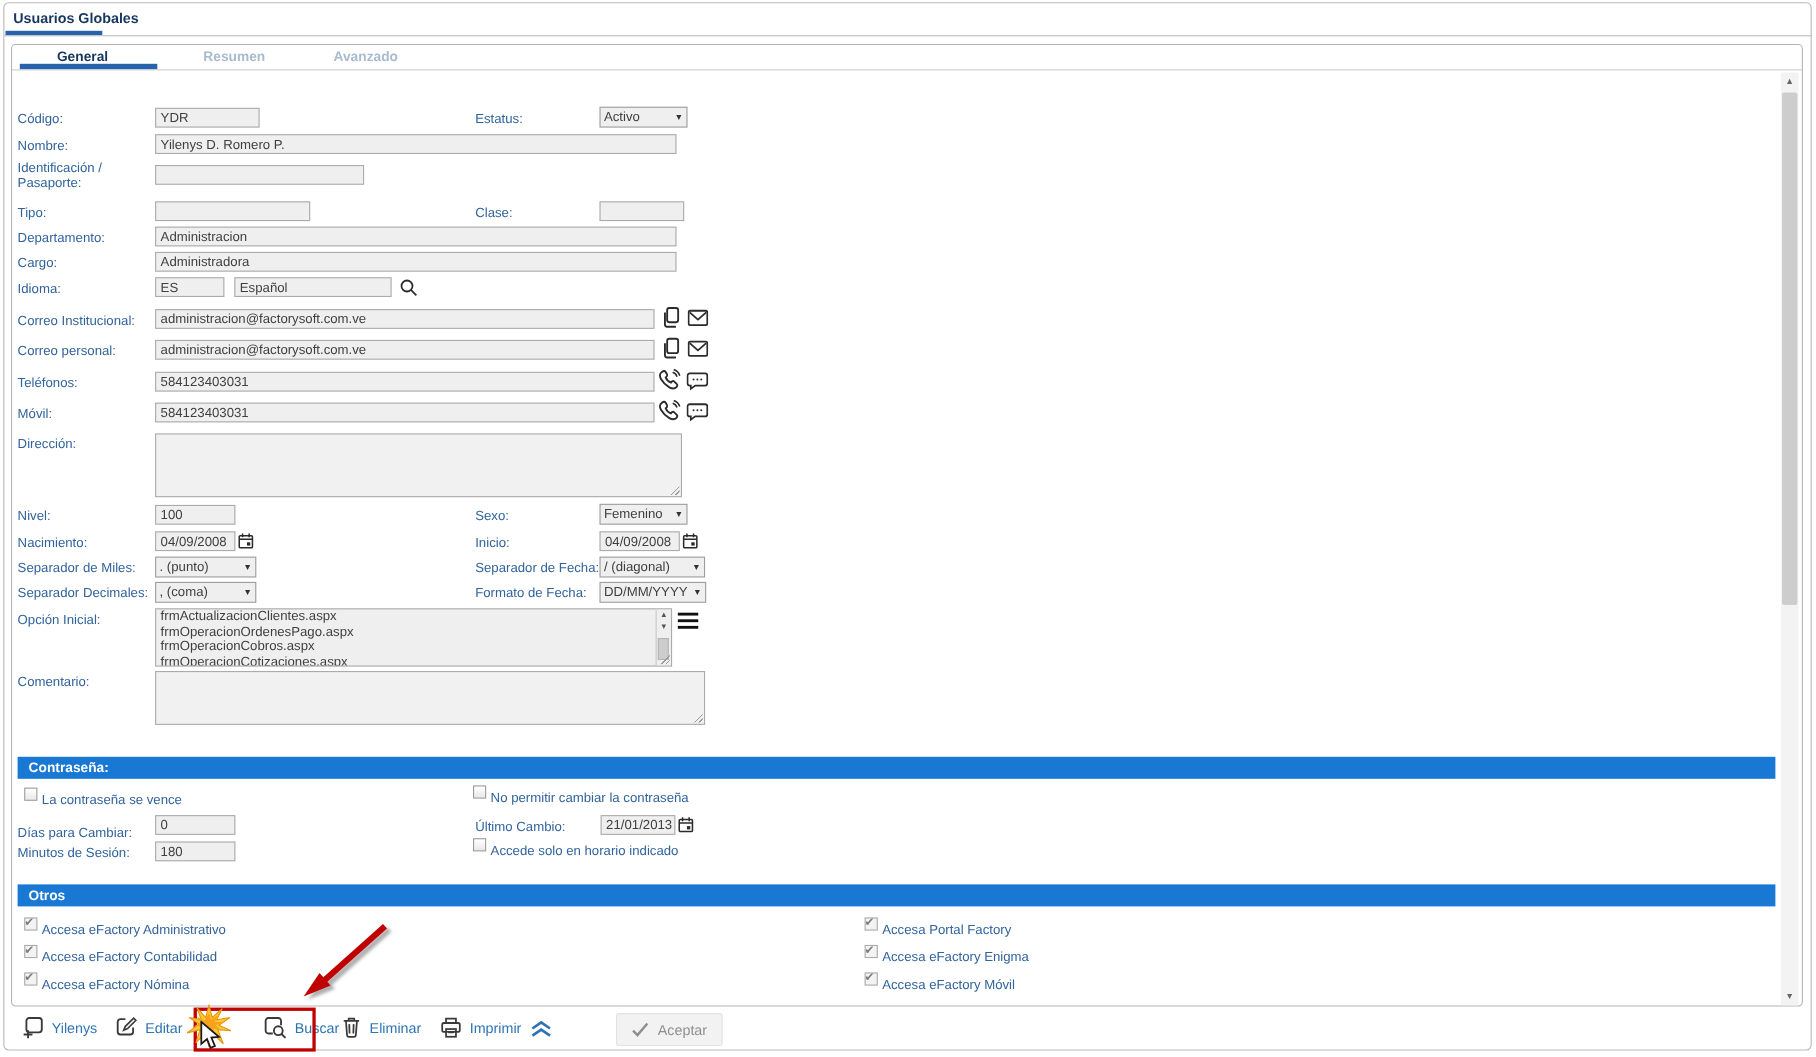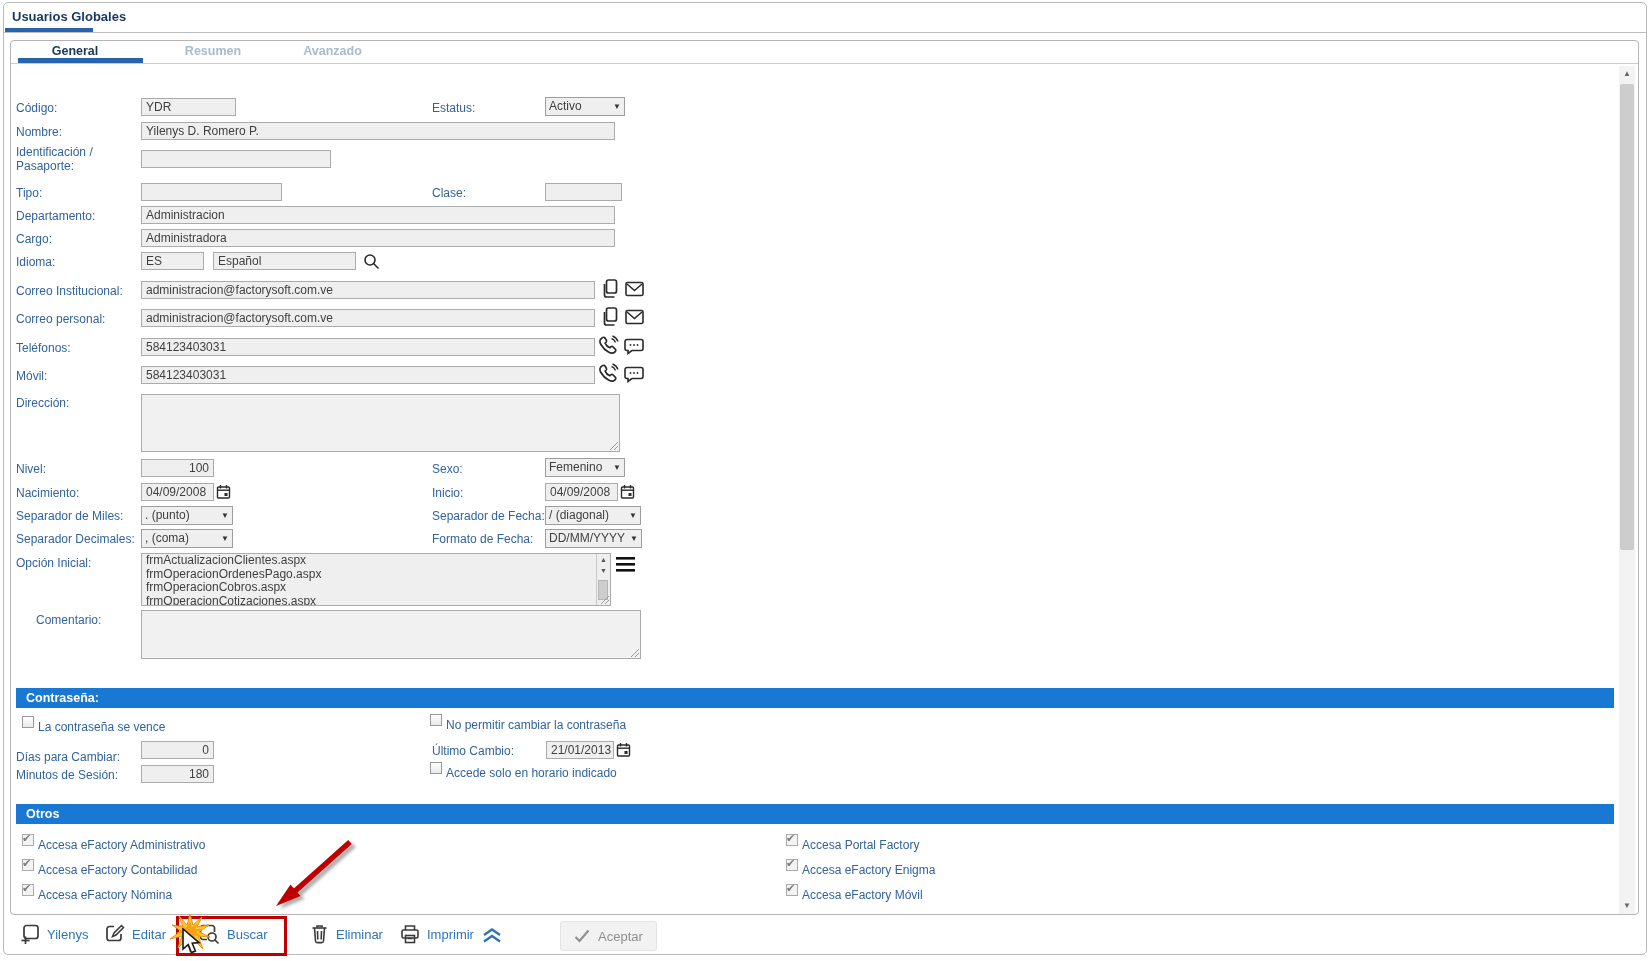--- a/index.html
+++ b/index.html
@@ -11,21 +11,21 @@
   .panel{position:absolute;left:10px;top:40px;width:1629px;height:875px;border:1px solid #b4b4b4;border-radius:4px;background:#fff;box-sizing:border-box;}
   .tabstrip-line{position:absolute;left:11px;top:63px;width:1627px;border-top:1px solid #cccccc;}
   .tab{position:absolute;top:44px;height:16px;font-size:12.5px;font-weight:bold;text-align:center;cursor:pointer;}
   .tab.active{color:#17365D;}
   .tab.inactive{color:#A8BBCF;}
   .tab-underline{position:absolute;left:18px;top:58px;width:125px;height:5px;background:#2763AC;}
   .sectionbar{position:absolute;left:16px;width:1598px;height:20px;background:#1878D4;color:#fff;font-weight:bold;font-size:12.5px;line-height:20px;padding-left:10px;box-sizing:border-box;}
   .lbl{position:absolute;color:#31639C;font-size:12px;white-space:nowrap;line-height:14px;}
   .lbl.wrap{white-space:normal;width:118px;}
   .fld{position:absolute;height:18px;background:#EFEFEF;border:1px solid #ABABAB;box-sizing:border-box;font-size:12px;color:#3F3F3F;line-height:16px;padding:0 4px;overflow:hidden;white-space:nowrap;}
-  .fld.num{text-align:right;}
+  .fld.num{text-align:left;}
   .sel{position:absolute;height:19px;background:#EFEFEF;border:1px solid #9e9e9e;box-sizing:border-box;font-size:12px;color:#3F3F3F;line-height:17px;padding:0 3px;display:flex;justify-content:space-between;align-items:center;white-space:nowrap;}
   .caret{font-size:8px;color:#333;margin-left:4px;}
   .ta{position:absolute;background:#F1F1F1;border:1px solid #ABABAB;box-sizing:border-box;}
   .grip{position:absolute;right:1px;bottom:1px;width:10px;height:10px;background:repeating-linear-gradient(135deg,transparent 0 2px,#9a9a9a 2px 3px);clip-path:polygon(100% 0,100% 100%,0 100%);}
   .icon{position:absolute;}
   .listbox{position:absolute;left:141px;top:553px;width:470px;height:53px;background:#EFEFEF;border:1px solid #ABABAB;box-sizing:border-box;overflow:hidden;}
   .lb-item{font-size:12px;color:#3F3F3F;line-height:13.5px;padding-left:4px;white-space:nowrap;}
   .lb-scroll{position:absolute;right:0;top:0;width:13px;height:100%;background:#EFEFEF;border-left:1px solid #c9c9c9;}
   .lb-arrow{width:13px;height:11px;font-size:7px;color:#555;text-align:center;line-height:11px;}
   .lb-thumb{position:absolute;left:1px;top:26px;width:10px;height:20px;background:#cdcdcd;border:1px solid #b5b5b5;box-sizing:border-box;}
@@ -230,21 +230,21 @@
     <span class="grip"></span>
   </div>
   <div class="icon" style="left:616px;top:556px;">
     <svg width="19" height="17" viewBox="0 0 19 17">
         <rect x="0" y="1" width="19" height="2.6" fill="#111"></rect>
         <rect x="0" y="7" width="19" height="2.6" fill="#111"></rect>
         <rect x="0" y="13" width="19" height="2.6" fill="#111"></rect>
       </svg>
   </div>
 
-  <div class="lbl" style="left:16px;top:613px;margin-left:20px;">Comentario:</div>
+  <div class="lbl" style="left:16px;top:613px;">Comentario:</div>
   <div class="ta" style="left:141px;top:610px;width:500px;height:49px;"><span></span><span class="grip"></span></div>
 
   <div class="sectionbar" style="top:688px;">Contraseña:</div>
 
   <span class="cb" style="left:22px;top:716px;"></span>
   <div class="cblabel" style="left:38px;top:720px;">La contraseña se vence</div>
   <span class="cb" style="left:430px;top:714px;"></span>
   <div class="cblabel" style="left:446px;top:718px;">No permitir cambiar la contraseña</div>
 
   <div class="lbl" style="left:16px;top:740px;margin-top:10px;">Días para Cambiar:</div>
@@ -312,21 +312,21 @@
   </div>
   <div class="titem" style="left:105px;">
     <span>
       <svg width="20" height="20" viewBox="0 0 20 20" fill="none" stroke="#3a3a3a" stroke-width="1.7">
           <path d="M9 2.5 H4.5 a2.5 2.5 0 0 0-2.5 2.5 v9 a2.5 2.5 0 0 0 2.5 2.5 h9 a2.5 2.5 0 0 0 2.5-2.5 V10"></path>
           <path d="M7.5 12.5 L9 9 L16.5 1.5 L18.5 3.5 L11 11 Z" stroke-width="1.5"></path>
         </svg>
     </span>
     <span>Editar</span>
   </div>
-  <div class="titem" style="left:199px;">
+  <div class="titem" style="left:199px;padding-left:41px;">
     <span>
       <svg width="21" height="21" viewBox="0 0 21 21" fill="none" stroke="#3a3a3a" stroke-width="1.7">
           <path d="M15.5 8 V4 a2.5 2.5 0 0 0-2.5-2.5 H4 A2.5 2.5 0 0 0 1.5 4 v9 A2.5 2.5 0 0 0 4 15.5 h4"></path>
           <circle cx="13" cy="13" r="4"></circle>
           <line x1="16" y1="16" x2="19.5" y2="19.5"></line>
         </svg>
     </span>
     <span>Buscar</span>
   </div>
   <div class="titem" style="left:310px;">

